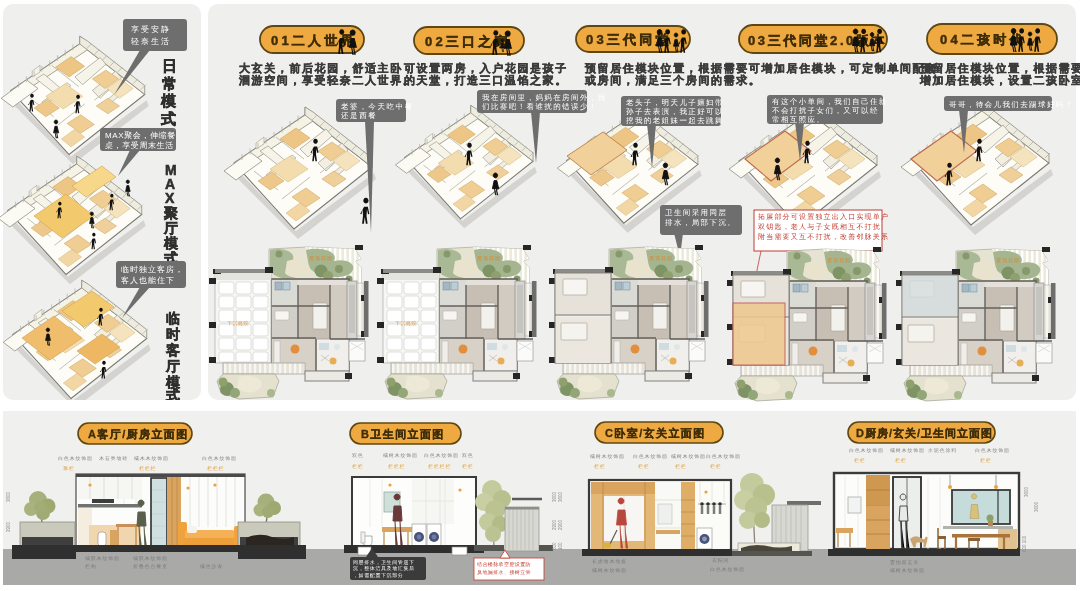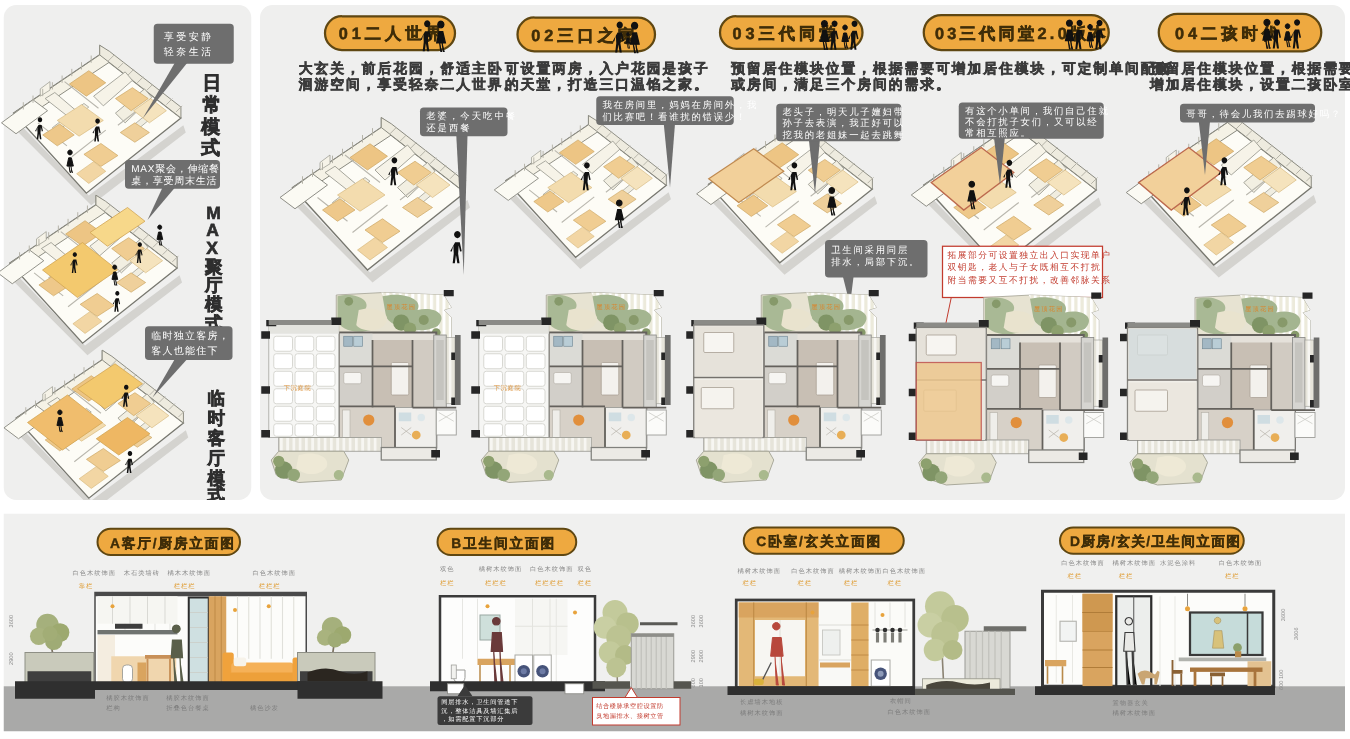--- a/index.html
+++ b/index.html
@@ -91,21 +91,21 @@
           <text x="166" y="339">时</text>
           <text x="166" y="355">客</text>
           <text x="166" y="371">厅</text>
           <text x="166" y="387">模</text>
           <text x="166" y="400">式</text>
 </g>
 </g>
 </svg>
 </div>
 
-<div class="abs" style="left:205px;top:0;width:875px;height:448px">
+<div class="abs" style="left:205px;top:13px;width:875px;height:448px">
 <svg width="875" height="400" viewBox="0 0 875 400">
 <defs>
 <pattern id="vstripe" width="5" height="8" patternUnits="userSpaceOnUse">
 <rect width="5" height="8" fill="#eceadb"></rect>
           <rect x="0" width="2.4" height="8" fill="#ffffff"></rect>
 </pattern>
 <pattern id="vstripe2" width="5" height="8" patternUnits="userSpaceOnUse">
 <rect width="5" height="8" fill="#e6e4da"></rect>
           <rect x="0" width="2.2" height="8" fill="#f7f6f2"></rect>
 </pattern>

